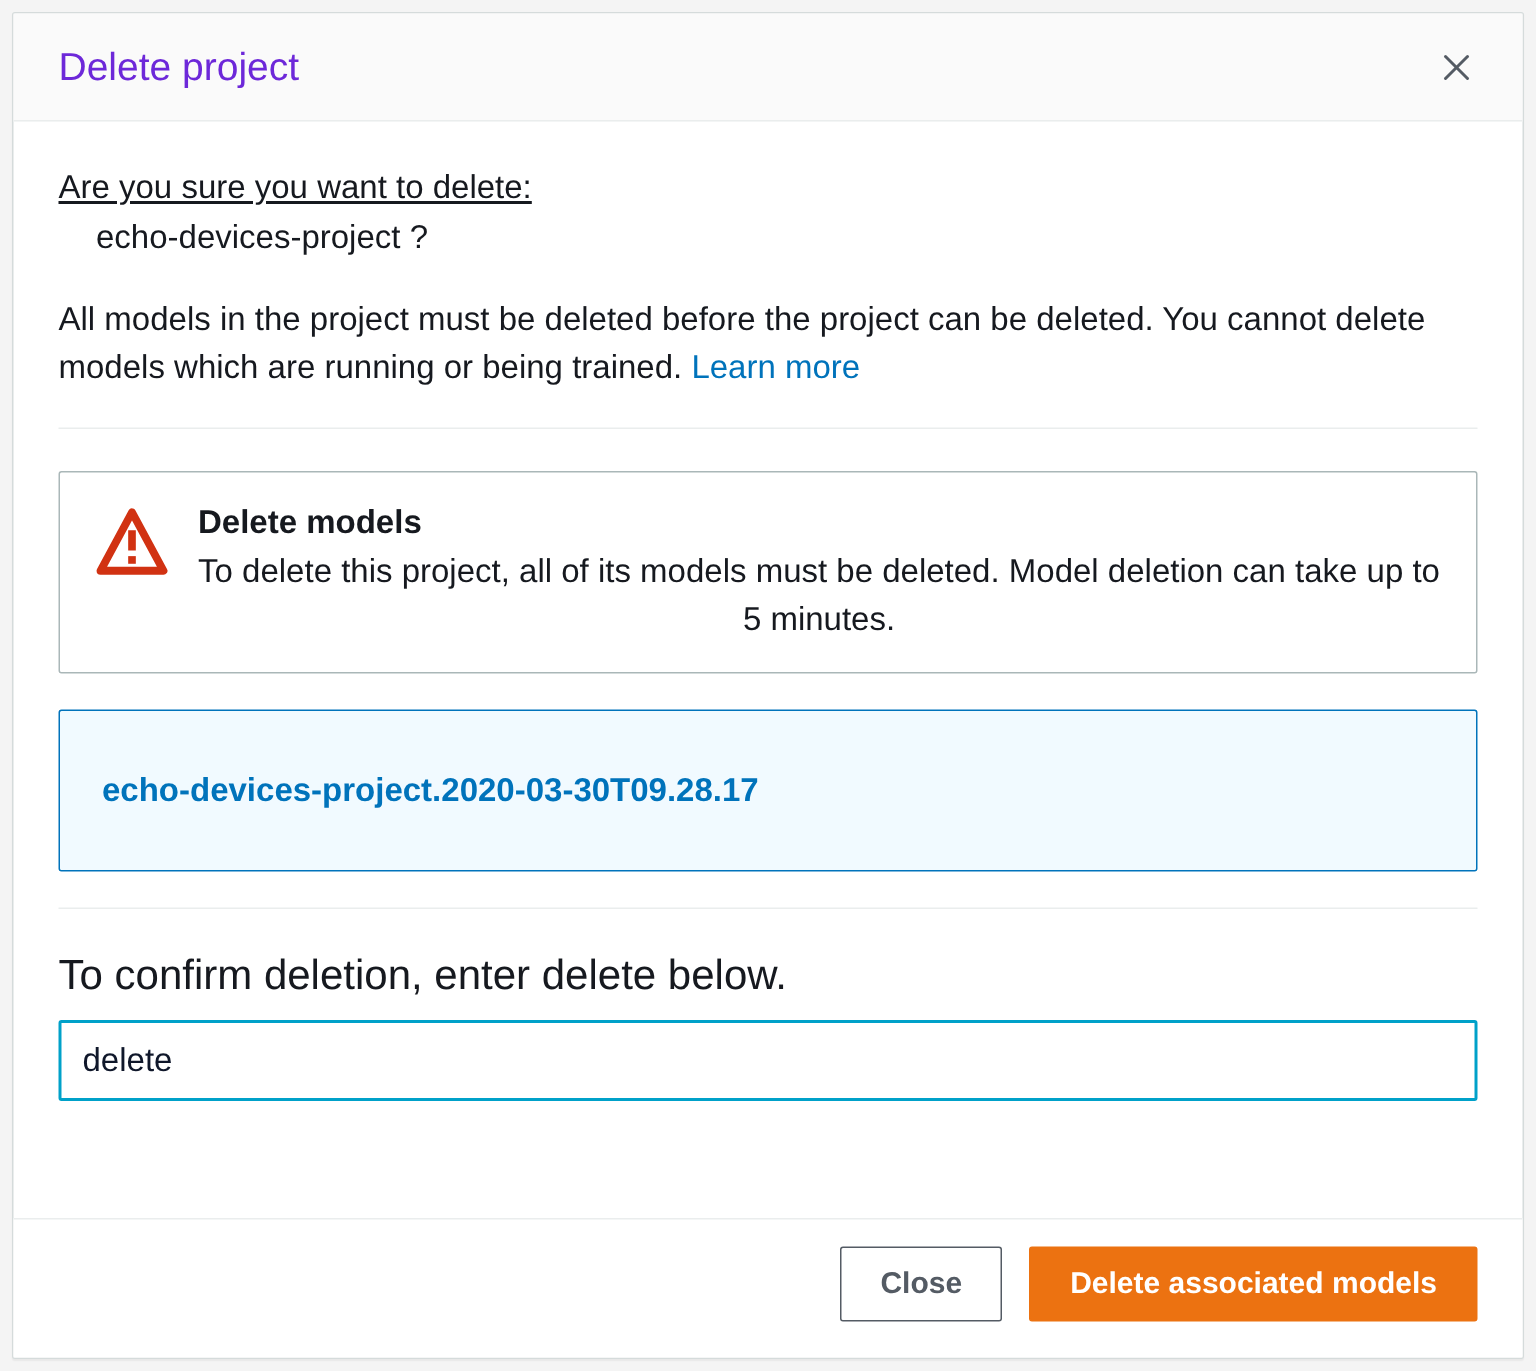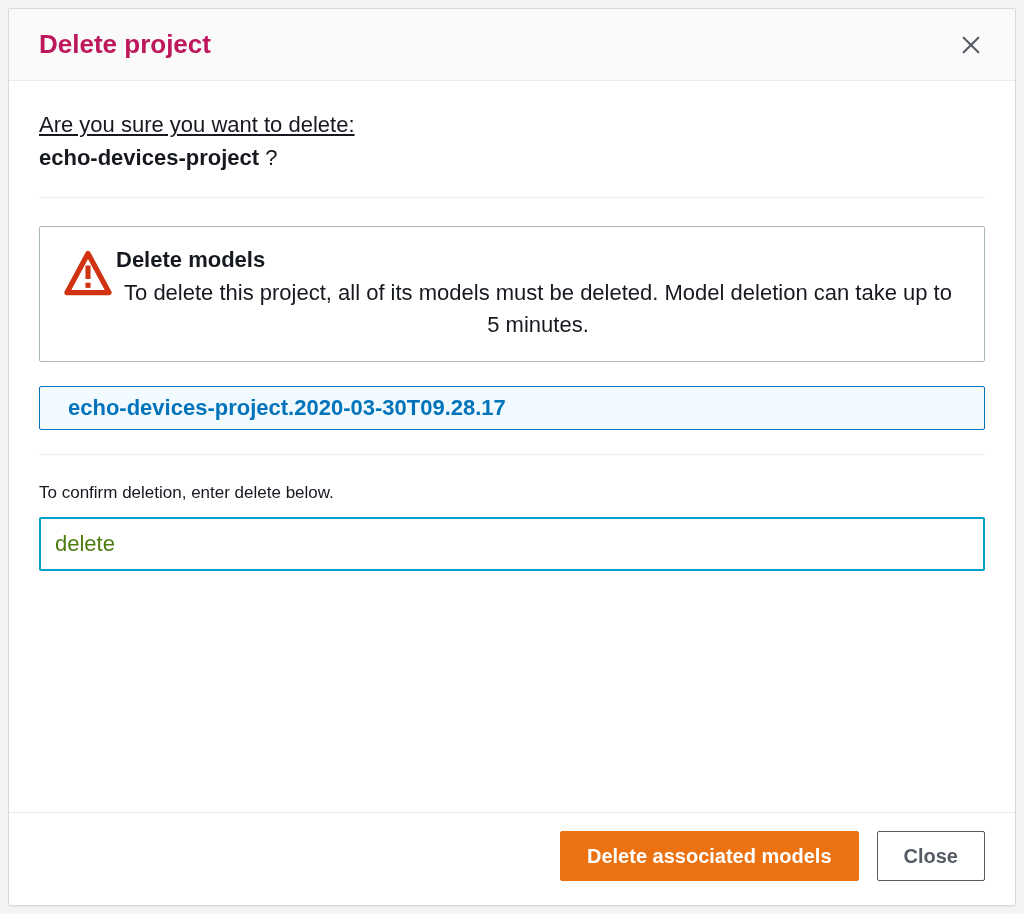--- a/index.html
+++ b/index.html
@@ -25,22 +25,22 @@
   .modal-header {
     display: flex;
     align-items: center;
     justify-content: space-between;
     padding: 20px 30px 20px 30px;
     border-bottom: 1px solid #eaeded;
     background: #fafafa;
   }
   .modal-title {
     font-size: 26px;
-    font-weight: 700;
-    color: #be185d;
+    font-weight: 400;
+    color: #6d28d9;
   }
   .close-x {
     width: 28px; height: 28px;
     display:flex; align-items:center; justify-content:center;
     cursor: pointer;
     color: #545b64;
   }
   .close-x svg { width: 22px; height: 22px; }
   .modal-body {
     padding: 28px 30px 20px 30px;
@@ -51,42 +51,42 @@
     font-size: 22px;
     line-height: 1.45;
     margin-bottom: 4px;
     color: #16191f;
     text-decoration: underline;
   }
   .project-line {
     font-size: 22px;
     margin-bottom: 26px;
   }
-  .project-name { font-weight: 700; }
+  .project-name { font-weight: 400; margin-left: 25px; }
   .warning-paragraph {
     font-size: 22px;
     line-height: 1.45;
     color: #16191f;
   }
   a.learn-more {
     color: #0073bb;
     text-decoration: none;
     cursor: pointer;
   }
   .divider {
     border: none;
     border-top: 1px solid #eaeded;
     margin: 24px 0 28px 0;
   }
   .alert-box {
     border: 1px solid #aab7b8;
     border-radius: 2px;
     padding: 20px 24px 20px 24px;
     display: flex;
-    gap: 4px;
+    gap: 20px;
     align-items: flex-start;
   }
   .alert-icon {
     flex: 0 0 auto;
     margin-top: 2px;
   }
   .alert-icon svg { width: 48px; height: 48px; display:block; }
   .alert-content { flex:1 1 auto; }
   .alert-title {
     font-size: 22px;
@@ -96,48 +96,48 @@
   .alert-text {
     font-size: 22px;
     line-height: 1.45;
     text-align: center;
   }
   .model-row {
     margin-top: 24px;
     border: 1px solid #0073bb;
     background: #f1faff;
     border-radius: 2px;
-    padding: 8px 28px;
+    padding: 40px 28px;
     display: flex;
     justify-content: space-between;
     align-items: center;
   }
   .model-name {
     font-size: 22px;
     font-weight: 700;
     color: #0073bb;
   }
   .model-status {
     font-size: 22px;
     font-weight: 400;
     color: #0073bb;
     letter-spacing: .3px;
   }
   .confirm-label {
-    font-size: 17px;
+    font-size: 28px;
     margin-bottom: 14px;
   }
   .confirm-input {
     width: 100%;
     font-size: 22px;
     padding: 12px 14px;
     border: 2px solid #00a1c9;
     border-radius: 2px;
     outline: none;
-    color: #4d7c0f;
+    color: #0f172a;
     font-family: inherit;
   }
   .modal-footer {
     border-top: 1px solid #eaeded;
     padding: 18px 30px 24px 30px;
     display: flex;
     justify-content: flex-end;
     gap: 18px;
     background: #ffffff;
   }
@@ -178,20 +178,23 @@
   </div>
 
   <div class="modal-body">
 
     <div class="question">Are you sure you want to delete:</div>
     <div class="project-line">
       <span class="project-name">echo-devices-project</span>
       <span class="q-suffix">?</span>
     </div>
 
+    <div class="warning-paragraph">
+      <span>All models in the project must be deleted before the project can be deleted. You cannot delete models which are running or being trained. </span><a class="learn-more" href="#">Learn more</a>
+    </div>
 
     <hr class="divider">
 
     <div class="alert-box">
       <div class="alert-icon">
         <svg viewBox="0 0 32 32">
           <path d="M16 3 L30 29 L2 29 Z" fill="none" stroke="#d13212" stroke-width="3.5" stroke-linejoin="round"></path>
           <rect x="14.3" y="11" width="3.4" height="9" fill="#d13212"></rect>
           <rect x="14.3" y="22.5" width="3.4" height="3.4" fill="#d13212"></rect>
         </svg>
@@ -206,17 +209,17 @@
       <span class="model-name">echo-devices-project.2020-03-30T09.28.17</span>
     </div>
 
     <hr class="divider">
 
     <div class="confirm-label">To confirm deletion, enter delete below.</div>
     <input class="confirm-input" type="text" value="delete" style="">
   </div>
 
   <div class="modal-footer">
+    <button class="btn btn-secondary">Close</button>
     <button class="btn btn-primary">Delete associated models</button>
-    <button class="btn btn-secondary">Close</button>
   </div>
 
 </div>
 
 </body></html>

